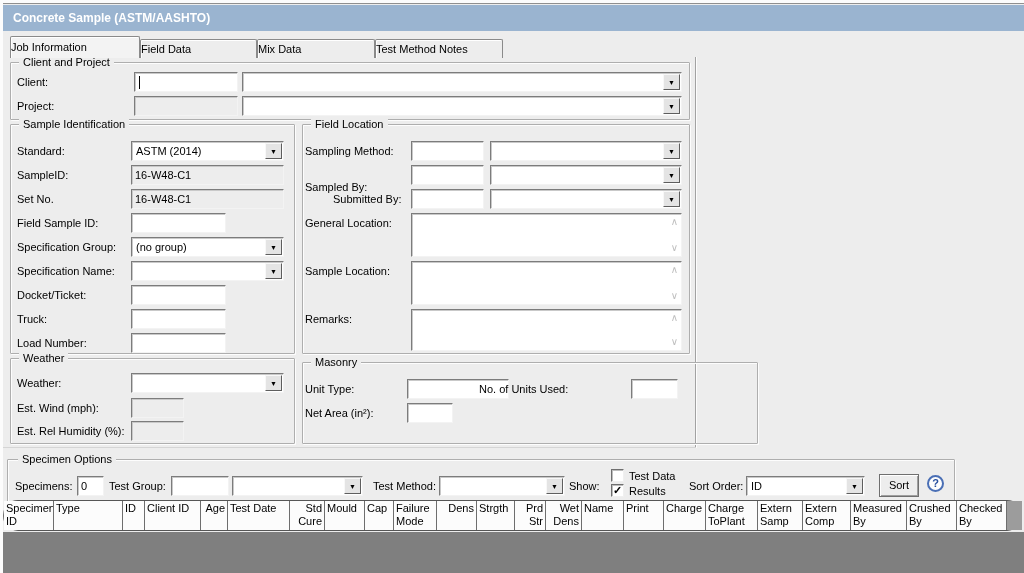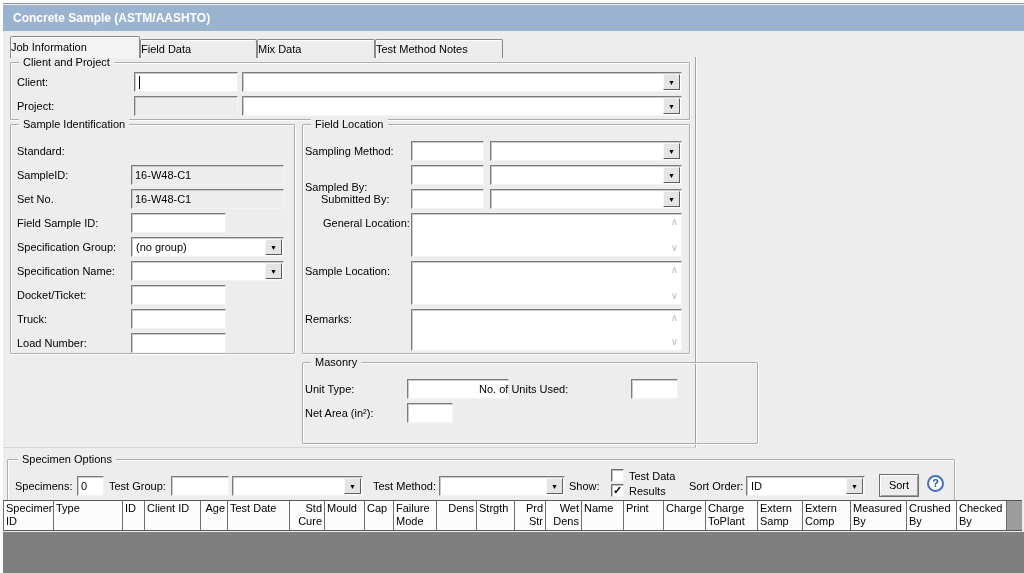--- a/index.html
+++ b/index.html
@@ -47,21 +47,21 @@
     font-size:11px;line-height:11px;font-weight:bold;text-align:center;color:#000;}
   .cblbl{position:absolute;height:14px;line-height:14px;white-space:nowrap;}
   
   .pushbtn{position:absolute;background:#ededed;border:1px solid #6f6f6f;
     box-shadow:inset 1px 1px 0 #ffffff, inset -1px -1px 0 #9f9f9f;
     text-align:center;line-height:21px;}
   .helpicon{position:absolute;width:17px;height:17px;border:2px solid #4a6fb5;border-radius:50%;
     background:#fdfdfd;color:#274f9e;font-weight:bold;text-align:center;line-height:13px;font-size:11px;}
   
   #tblhdr{position:absolute;left:3px;top:500px;width:1019px;height:31px;display:flex;
-    background:#fcfcfc;border-top:1px solid #565656;border-bottom:1px solid #565656;border-left:1px solid #707070;}
+    background:#fcfcfc;border-top:1px solid #565656;border-bottom:1px solid #565656;border-left:1px solid #707070;border-radius:15px;}
   .th{height:100%;padding:1px 2px;border-right:1px solid #6e6e6e;background:#fcfcfc;
     font-size:11px;line-height:13px;overflow:hidden;}
   .th.right{text-align:right;}
   .th-filler{flex:1;background:#9c9c9c;}
   #tblbody{position:absolute;left:3px;top:532px;width:1021px;height:41px;background:#7f7f7f;}
 </style>
 </head>
 <body>
 
 <div id="window">
@@ -96,20 +96,24 @@
     <div class="combo" style="left:231px;top:33px;width:440px;">
       <span class="val"></span>
       <span class="btn">▼</span>
     </div>
   </div>
 
   <div class="grp" style="left:10px;top:124px;width:285px;height:230px;">
     <span class="ttl">Sample Identification</span>
 
     <span class="lbl" style="left:6px;top:16px;width:112px;">Standard:</span>
+    <div class="combo" style="left:120px;top:16px;width:153px;">
+      <span class="val">ASTM (2014)</span>
+      <span class="btn">▼</span>
+    </div>
 
     <span class="lbl" style="left:6px;top:40px;width:112px;">SampleID:</span>
     <div class="field ro" style="left:120px;top:40px;width:153px;">
       <span>16-W48-C1</span>
     </div>
 
     <span class="lbl" style="left:6px;top:64px;width:112px;">Set No.</span>
     <div class="field ro" style="left:120px;top:64px;width:153px;">
       <span>16-W48-C1</span>
     </div>
@@ -161,30 +165,30 @@
 
     <span class="lbl" style="left:2px;top:40px;width:102px;margin-top:12px;">Sampled By:</span>
     <div class="field" style="left:108px;top:40px;width:73px;">
       <span></span>
     </div>
     <div class="combo" style="left:187px;top:40px;width:192px;">
       <span class="val"></span>
       <span class="btn">▼</span>
     </div>
 
-    <span class="lbl" style="left:2px;top:64px;width:102px;padding-left:16px;">Submitted By:</span>
+    <span class="lbl" style="left:14px;top:64px;width:102px;padding-left:16px;">Submitted By:</span>
     <div class="field" style="left:108px;top:64px;width:73px;">
       <span></span>
     </div>
     <div class="combo" style="left:187px;top:64px;width:192px;">
       <span class="val"></span>
       <span class="btn">▼</span>
     </div>
 
-    <span class="lbl" style="left:2px;top:88px;width:102px;padding-left:18px;">General Location:</span>
+    <span class="lbl" style="left:2px;top:88px;width:102px;">General Location:</span>
     <div class="tarea" style="left:108px;top:88px;width:271px;height:44px;">
       <span></span>
       <span class="up">∧</span>
       <span class="dn">∨</span>
     </div>
 
     <span class="lbl" style="left:2px;top:136px;width:102px;">Sample Location:</span>
     <div class="tarea" style="left:108px;top:136px;width:271px;height:44px;">
       <span></span>
       <span class="up">∧</span>
@@ -192,20 +196,36 @@
     </div>
 
     <span class="lbl" style="left:2px;top:184px;width:102px;">Remarks:</span>
     <div class="tarea" style="left:108px;top:184px;width:271px;height:42px;">
       <span></span>
       <span class="up">∧</span>
       <span class="dn">∨</span>
     </div>
   </div>
 
+  <div class="grp" style="left:10px;top:358px;width:285px;height:86px;">
+    <span class="ttl">Weather</span>
+    <span class="lbl" style="left:6px;top:14px;width:112px;">Weather:</span>
+    <div class="combo" style="left:120px;top:14px;width:153px;">
+      <span class="val"></span>
+      <span class="btn">▼</span>
+    </div>
+    <span class="lbl" style="left:6px;top:39px;width:112px;">Est. Wind (mph):</span>
+    <div class="field ro" style="left:120px;top:39px;width:53px;">
+      <span></span>
+    </div>
+    <span class="lbl" style="left:6px;top:62px;width:112px;">Est. Rel Humidity (%):</span>
+    <div class="field ro" style="left:120px;top:62px;width:53px;">
+      <span></span>
+    </div>
+  </div>
 
   <div class="grp" style="left:302px;top:362px;width:456px;height:82px;">
     <span class="ttl">Masonry</span>
     <span class="lbl" style="left:2px;top:16px;width:98px;">Unit Type:</span>
     <div class="field" style="left:104px;top:16px;width:102px;">
       <span></span>
     </div>
     <span class="lbl" style="left:176px;top:16px;width:148px;">No. of Units Used:</span>
     <div class="field" style="left:328px;top:16px;width:47px;">
       <span></span>

